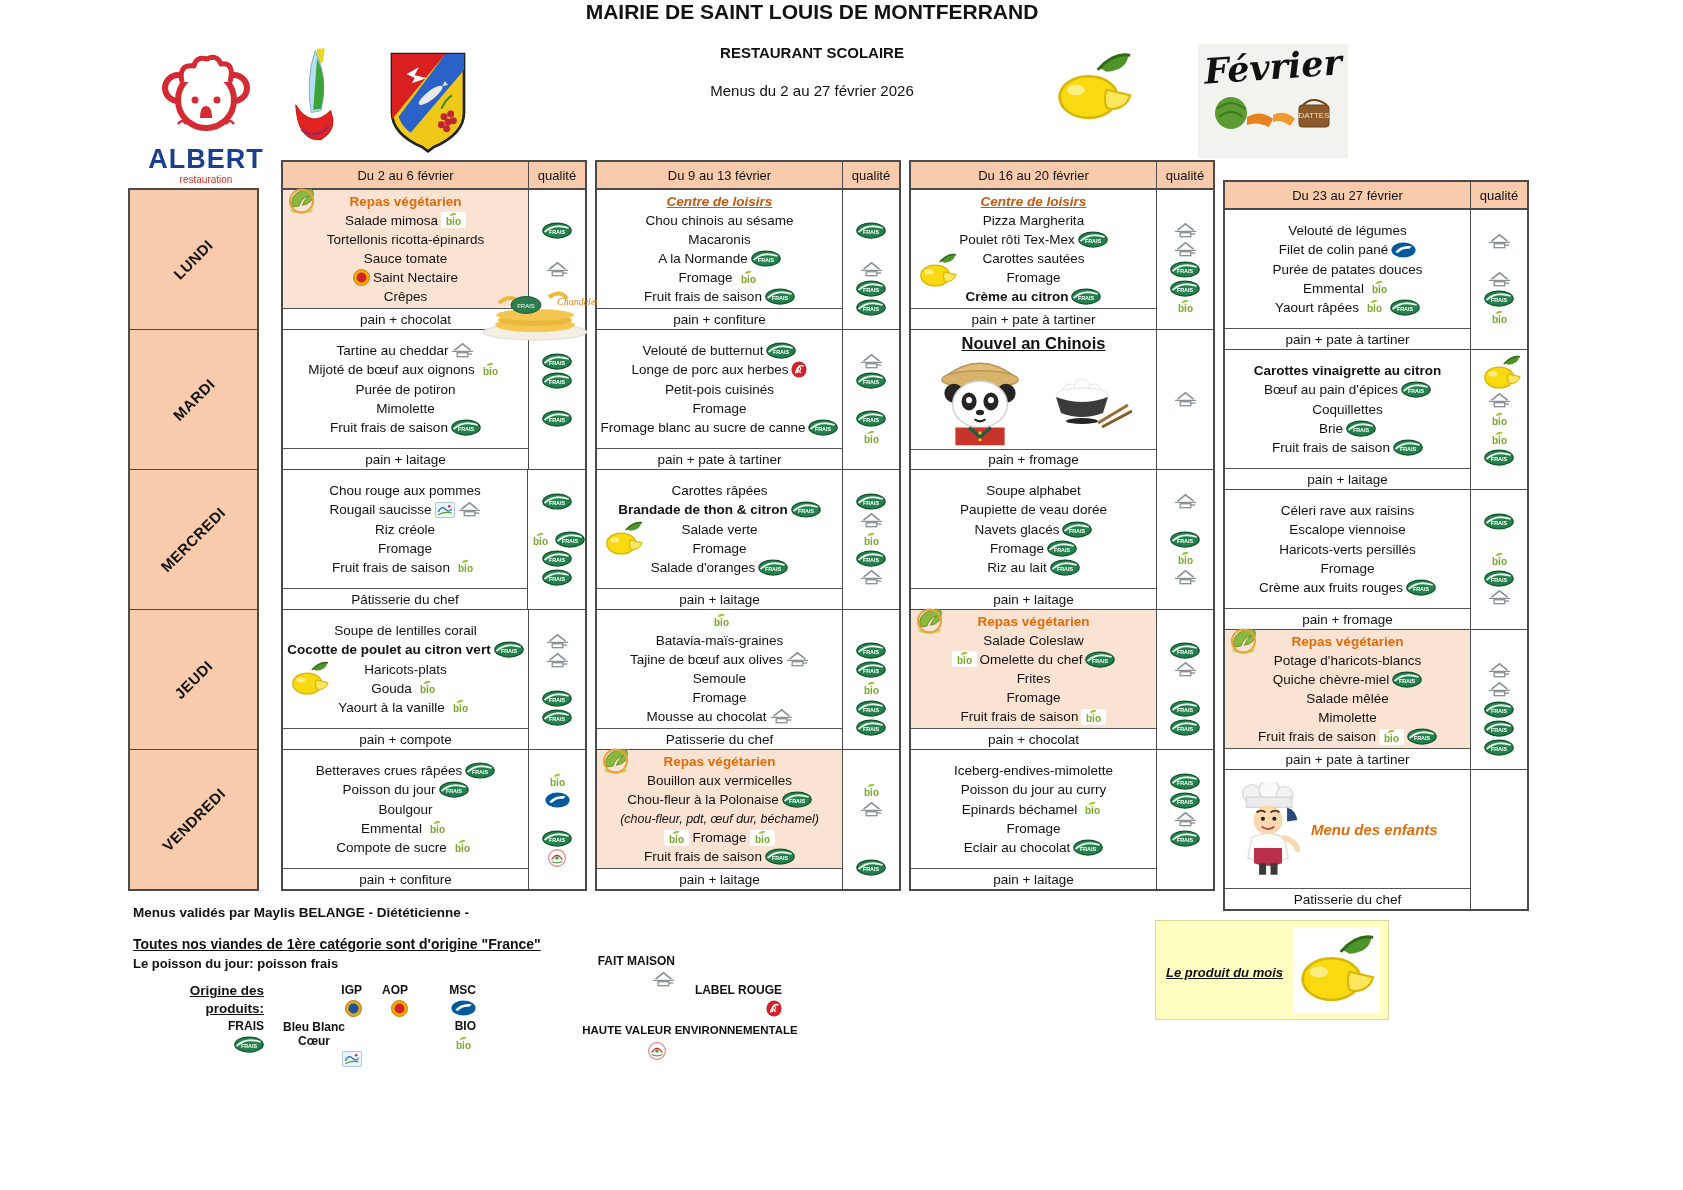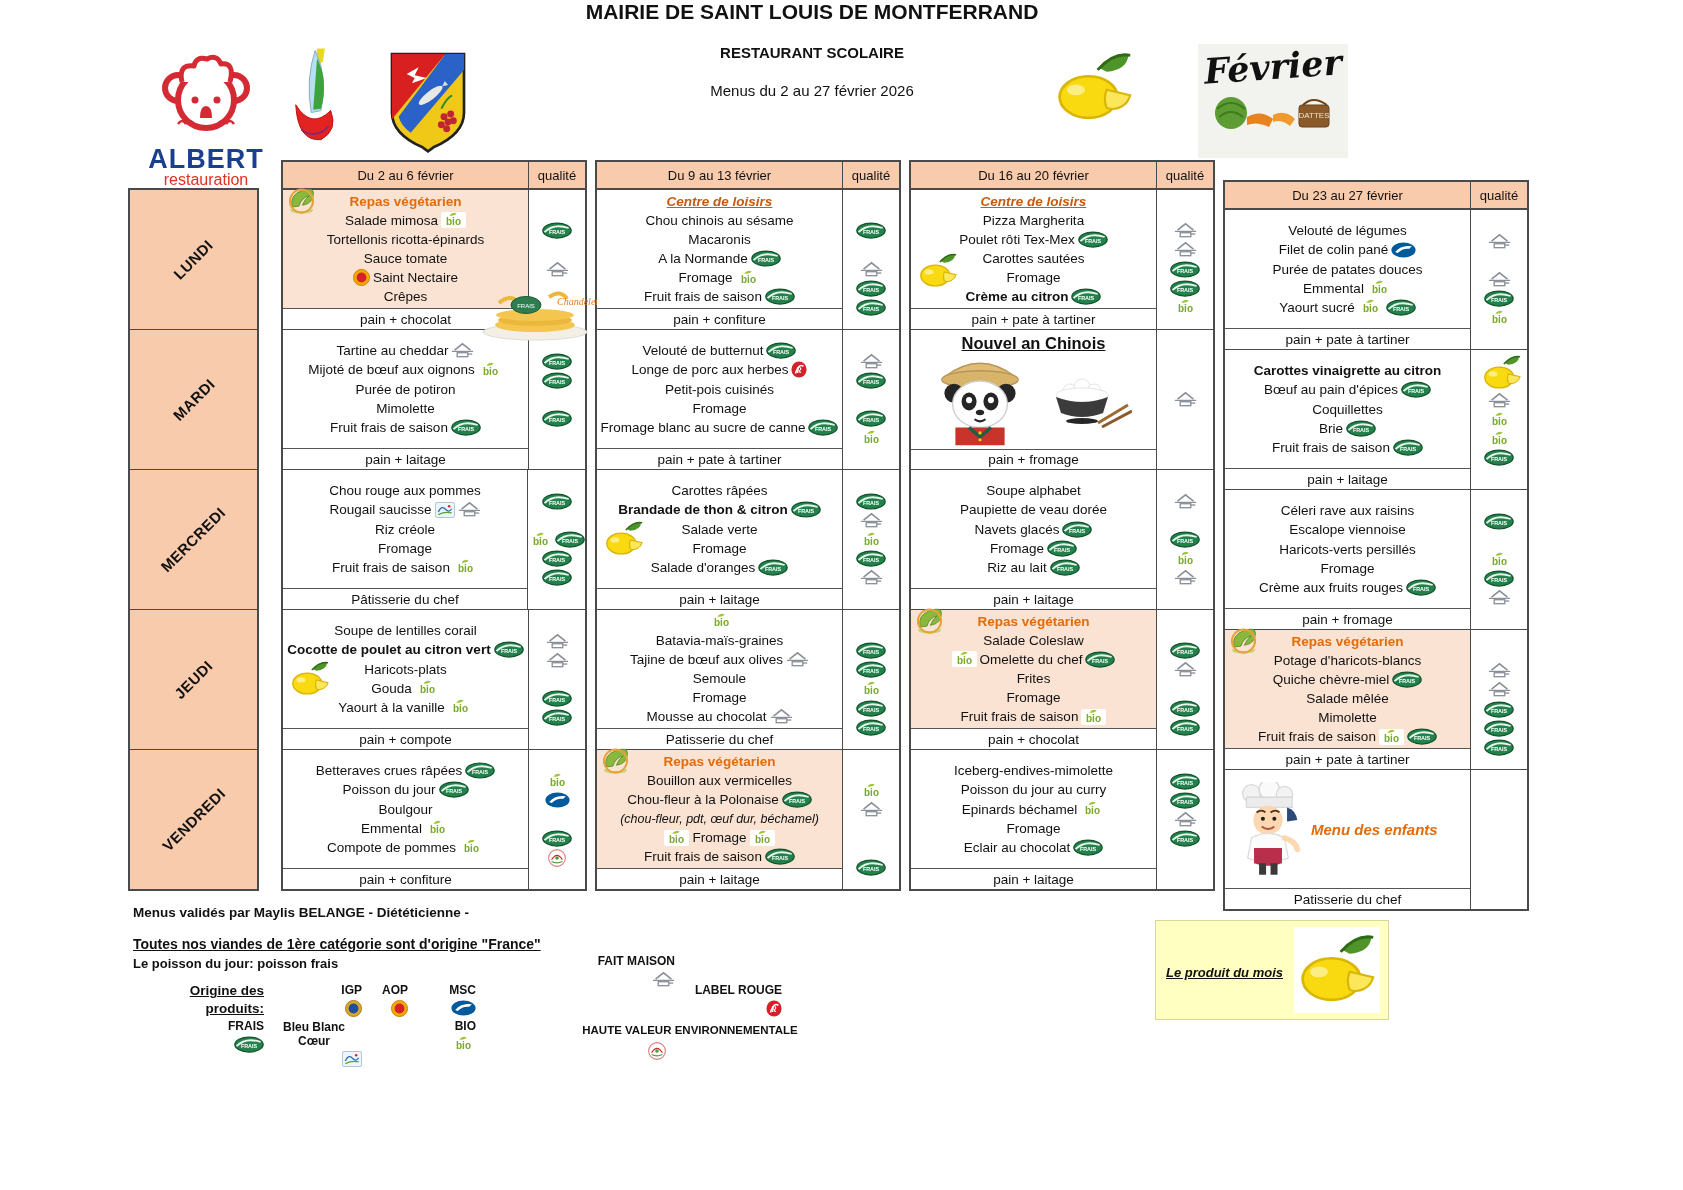--- a/index.html
+++ b/index.html
@@ -2,21 +2,21 @@
 <html><head>
 <meta charset="utf-8">
 <style>
   html,body{margin:0;padding:0}
   body{width:1683px;height:1190px;position:relative;background:#fff;
        font-family:"Liberation Sans",sans-serif;color:#111;overflow:hidden}
   .abs{position:absolute}
   
   #brand{left:148px;top:46px;width:116px;text-align:center}
   #brand .bname{font-size:27px;font-weight:bold;color:#1b3f8f;letter-spacing:1px;line-height:26px}
-  #brand .btag{font-size:16px;color:#e0301e;line-height:16px}
+  #brand .btag{font-size:10px;color:#e0301e;line-height:16px}
   #logo-boat{left:288px;top:44px}
   #logo-shield{left:388px;top:50px}
   #title-block{left:562px;top:0;width:500px;text-align:center}
   #main-title{font-size:21px;font-weight:bold}
   #sub-title{margin-top:20px;font-size:15px;font-weight:bold}
   #period{margin-top:21px;font-size:15px}
   #lemon-header{left:1048px;top:50px}
   #fevrier-box{left:1198px;top:44px;width:150px;height:114px;background:#f2f2ef;text-align:center}
   #fevrier-box .fev{font-family:"DejaVu Serif",serif;font-style:italic;font-weight:bold;
       font-size:35px;transform:rotate(-4deg);margin-top:2px}
@@ -556,21 +556,21 @@
               <span class="dtext">Emmental</span>
               <span class="icn i-bio">
                 <svg width="25" height="16" viewBox="0 0 30 19">
                   <rect width="30" height="19" rx="2" fill="#fff"></rect>
                   <text x="15" y="15" text-anchor="middle" font-size="12" fill="#79a82d" font-weight="bold">bio</text>
                   <path d="M10 4 Q14 -1 19 2 Q15 5 10 4" fill="#9ec53b"></path>
                 </svg>
               </span>
             </div>
             <div class="dline">
-              <span class="dtext">Compote de pommes</span>
+              <span class="dtext">Compote de sucre</span>
               <span class="icn i-bio">
                 <svg width="25" height="16" viewBox="0 0 30 19">
                   <rect width="30" height="19" rx="2" fill="#fff"></rect>
                   <text x="15" y="15" text-anchor="middle" font-size="12" fill="#79a82d" font-weight="bold">bio</text>
                   <path d="M10 4 Q14 -1 19 2 Q15 5 10 4" fill="#9ec53b"></path>
                 </svg>
               </span>
             </div>
           </div>
           <div class="cell-footer">pain + confiture</div>
@@ -1550,21 +1550,21 @@
               <span class="dtext">Emmental</span>
               <span class="icn i-bio">
                 <svg width="25" height="16" viewBox="0 0 30 19">
                   <rect width="30" height="19" rx="2" fill="#fff"></rect>
                   <text x="15" y="15" text-anchor="middle" font-size="12" fill="#79a82d" font-weight="bold">bio</text>
                   <path d="M10 4 Q14 -1 19 2 Q15 5 10 4" fill="#9ec53b"></path>
                 </svg>
               </span>
             </div>
             <div class="dline">
-              <span class="dtext">Yaourt sucré</span>
+              <span class="dtext">Yaourt râpées</span>
               <span class="icn i-bio">
                 <svg width="25" height="16" viewBox="0 0 30 19">
                   <rect width="30" height="19" rx="2" fill="#fff"></rect>
                   <text x="15" y="15" text-anchor="middle" font-size="12" fill="#79a82d" font-weight="bold">bio</text>
                   <path d="M10 4 Q14 -1 19 2 Q15 5 10 4" fill="#9ec53b"></path>
                 </svg>
               </span>
               <span class="icn i-frais">
                 <svg width="30" height="17" viewBox="0 0 36 20">
                   <ellipse cx="18" cy="10" rx="17" ry="9" fill="#23824c"></ellipse>

